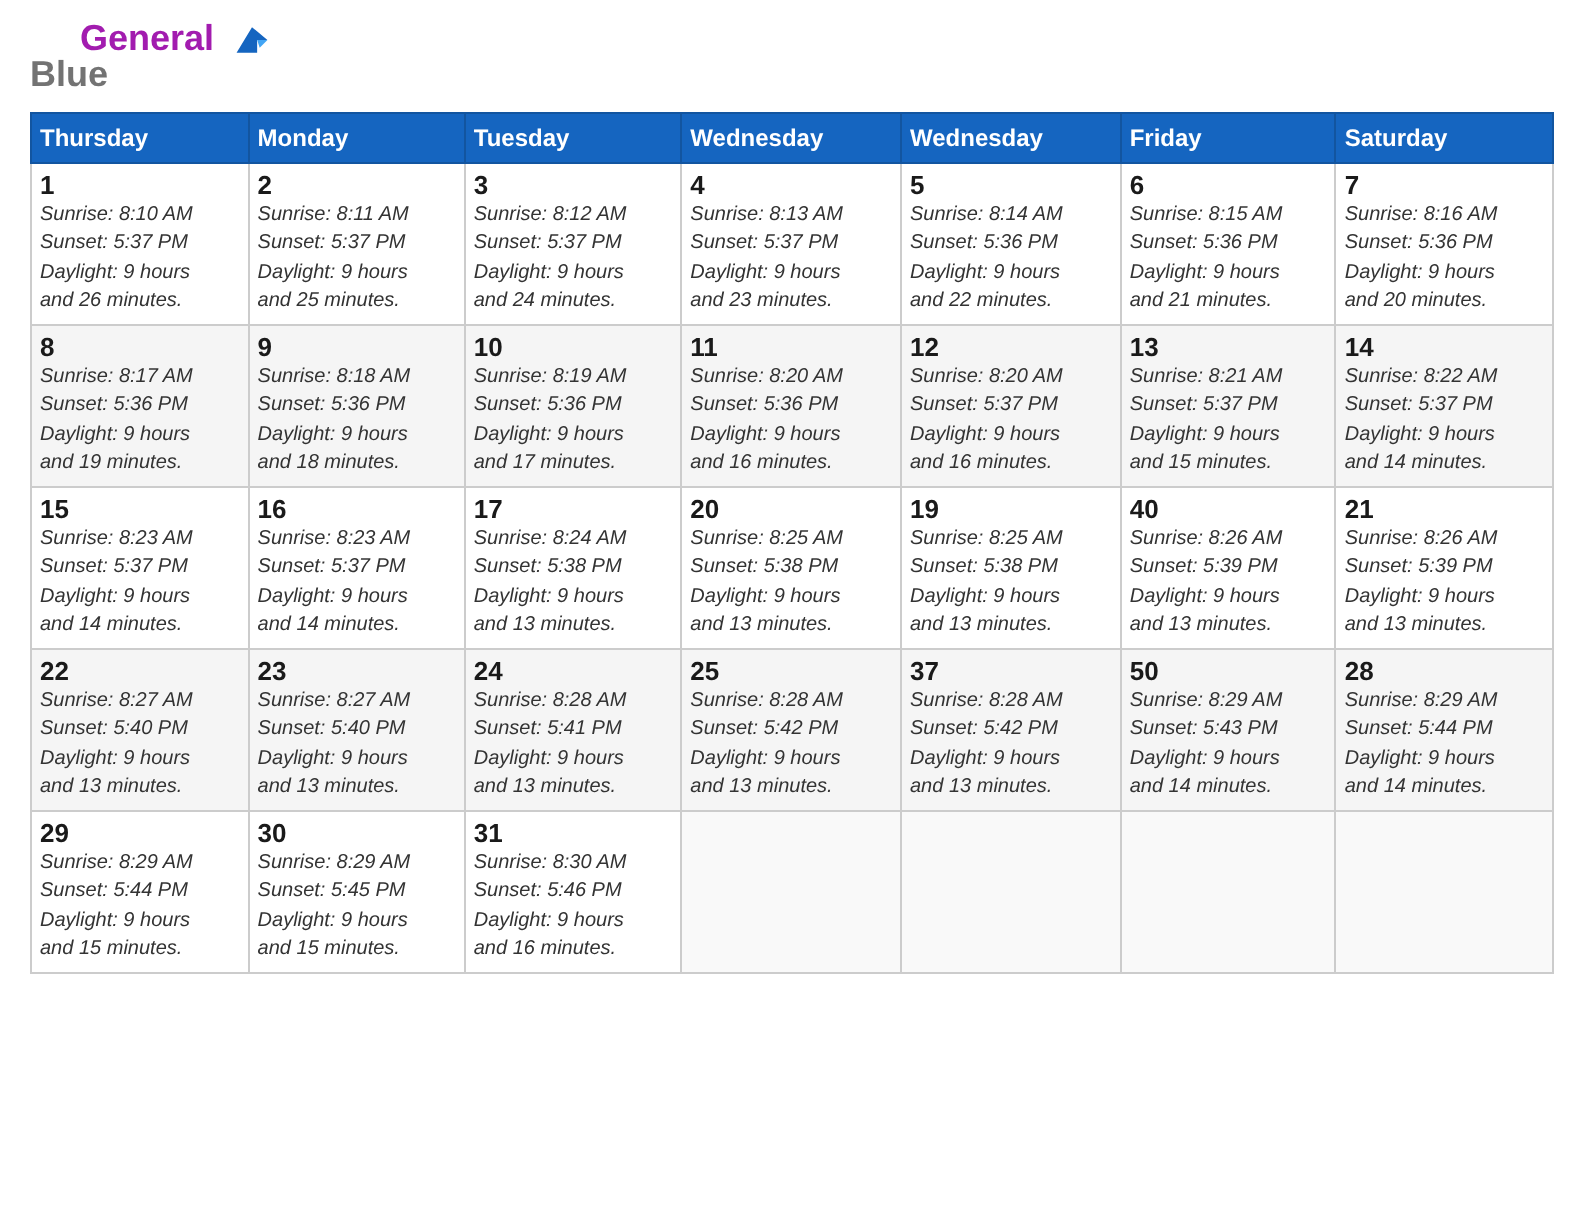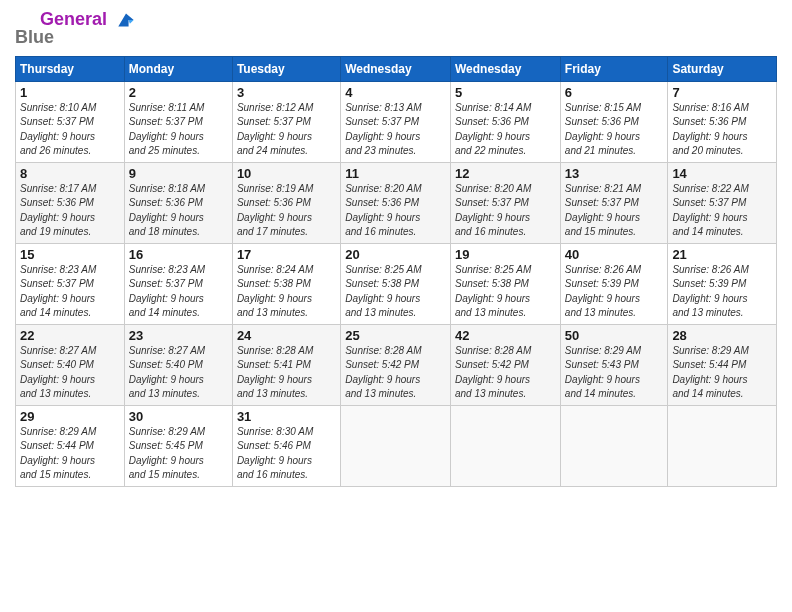--- a/index.html
+++ b/index.html
@@ -225,21 +225,21 @@
       </td>
           <td>
         <span class="day-num">24</span>
         <span class="day-info">Sunrise: 8:28 AM<br>Sunset: 5:41 PM<br>Daylight: 9 hours<br>and 13 minutes.</span>
       </td>
           <td>
         <span class="day-num">25</span>
         <span class="day-info">Sunrise: 8:28 AM<br>Sunset: 5:42 PM<br>Daylight: 9 hours<br>and 13 minutes.</span>
       </td>
           <td>
-        <span class="day-num">42</span>
+        <span class="day-num">37</span>
         <span class="day-info">Sunrise: 8:28 AM<br>Sunset: 5:42 PM<br>Daylight: 9 hours<br>and 13 minutes.</span>
       </td>
           <td>
         <span class="day-num">50</span>
         <span class="day-info">Sunrise: 8:29 AM<br>Sunset: 5:43 PM<br>Daylight: 9 hours<br>and 14 minutes.</span>
       </td>
           <td>
         <span class="day-num">28</span>
         <span class="day-info">Sunrise: 8:29 AM<br>Sunset: 5:44 PM<br>Daylight: 9 hours<br>and 14 minutes.</span>
       </td>

